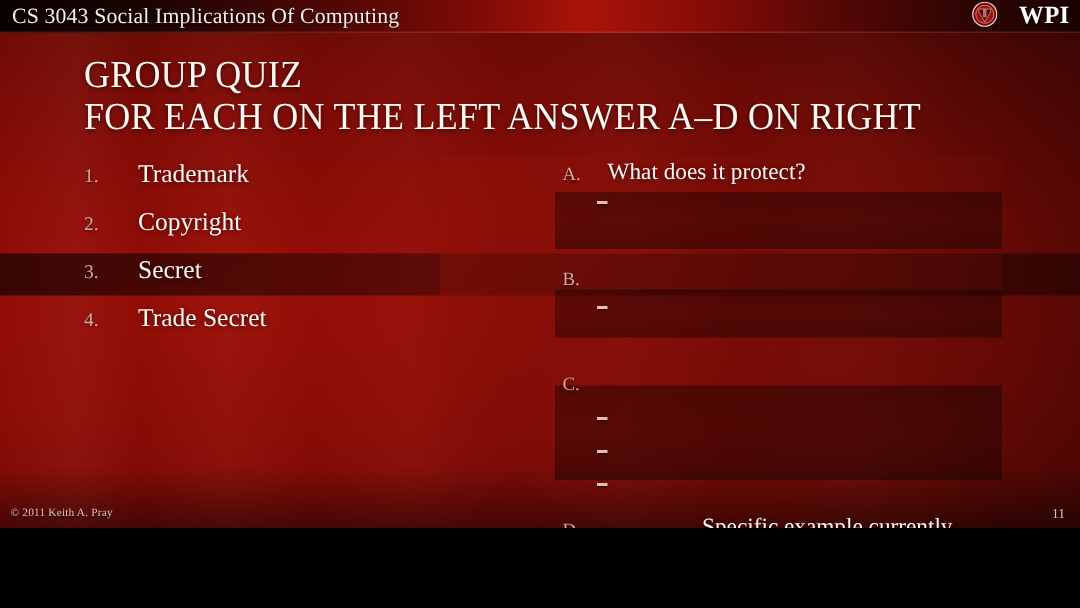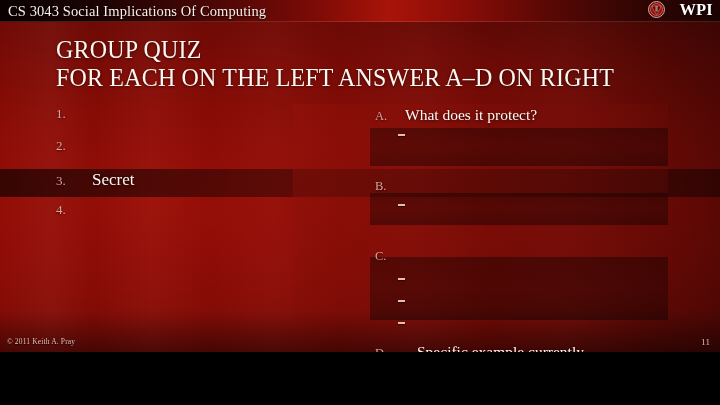--- a/index.html
+++ b/index.html
@@ -178,20 +178,21 @@
     line-height: 20px;
     color: #d6a79e;
     text-shadow: 0 1px 2px rgba(0,0,0,0.6);
   }
   .r-text {
     font-size: 15.5px;
     line-height: 18px;
     color: #fdf8f4;
     text-shadow: 0 1px 3px rgba(0,0,0,0.6);
     max-width: 250px;
+    text-align: right;
   }
   .r-subs { position: relative; }
   .r-sub {
     height: 22px;
     display: flex;
     align-items: center;
     padding-left: 23px;
   }
   .r-dash {
     display: inline-block;
@@ -269,30 +270,33 @@
   </div>
 
   <div class="slide-title">
     <span class="ln">GROUP QUIZ</span>
     <span class="ln">FOR EACH ON THE LEFT ANSWER A–D ON RIGHT</span>
   </div>
 
   <div class="left-list">
     <div class="l-item">
       <span class="l-num">1.</span>
+      <span class="l-text">Trademark</span>
     </div>
     <div class="l-item">
       <span class="l-num">2.</span>
+      <span class="l-text">Copyright</span>
     </div>
     <div class="l-item">
       <span class="l-num">3.</span>
       <span class="l-text">Secret</span>
     </div>
     <div class="l-item">
       <span class="l-num">4.</span>
+      <span class="l-text">Trade Secret</span>
     </div>
   </div>
 
   <div class="right-list">
 
     <div class="r-group">
       <div class="r-item">
         <span class="r-letter">A.</span>
         <span class="r-text">What does it protect?</span>
       </div>

